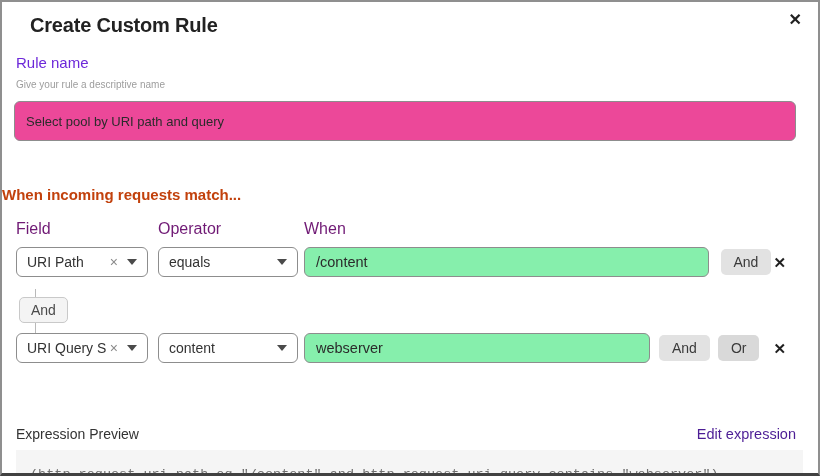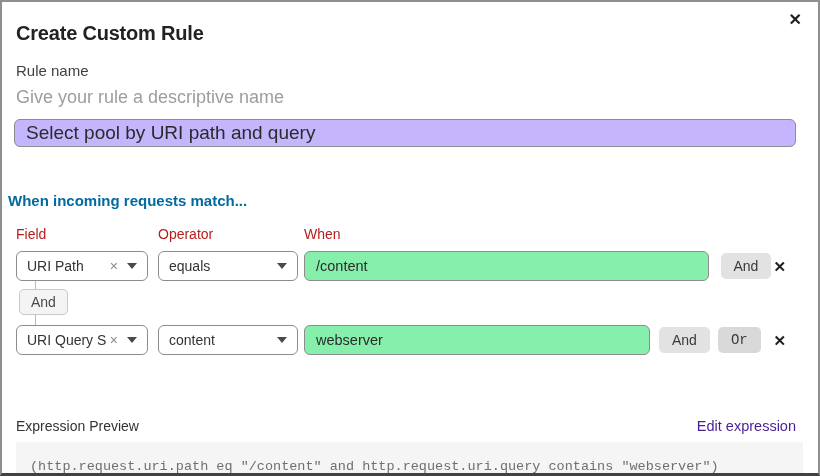--- a/index.html
+++ b/index.html
@@ -10,56 +10,56 @@
     width: 820px;
     height: 476px;
     background: #fff;
     border: 2px solid #8f8f8f;
     border-bottom: 3px solid #414141;
     position: relative;
     overflow: hidden;
   }
 
   
-  .dialog-header { padding: 20px 16px 0 14px; }
+  .dialog-header { padding: 12px 16px 0 14px; margin-left: 14px; }
   .dialog-title { font-size: 20px; font-weight: 700; color: #222; letter-spacing: -0.2px; }
   .close-btn {
     position: absolute; top: 6px; right: 12px;
     background: none; border: none; cursor: pointer;
     font-size: 16px; font-weight: 700; color: #222; line-height: 1;
     padding: 4px;
     font-family: "Liberation Sans", sans-serif;
   }
 
   
-  .rule-name-label { margin: 17px 14px 0; font-size: 15px; color: #404040; }
-  .rule-name-helper { margin: 8px 14px 0; font-size: 18px; color: #9d9d9d; }
+  .rule-name-label { margin: 17px 14px 0; font-size: 15px; color: #6d28d9; }
+  .rule-name-helper { margin: 8px 14px 0; font-size: 10px; color: #9d9d9d; }
   .rule-name-input {
     display: block;
     margin: 11px 22px 0 12px;
     width: calc(100% - 34px);
-    height: 28px;
+    height: 40px;
     border: 1px solid #8d8d8d;
     border-radius: 6px;
     padding: 0 11px;
-    font-size: 19px;
+    font-size: 13px;
     color: #2b2b2b;
     font-family: "Liberation Sans", sans-serif;
     outline: none;
-    background: #c4b5fd;
-  }
-
-  
-  .match-heading { margin: 45px 6px 0; font-size: 15px; font-weight: 700; color: #0369a1; }
-  .col-labels { display: flex; margin: 17px 30px 0 14px; font-size: 14px; color: #b91c1c; }
+    background: #ec4899;
+  }
+
+  
+  .match-heading { margin: 45px 0 0; font-size: 15px; font-weight: 700; color: #c2410c; }
+  .col-labels { display: flex; margin: 17px 30px 0 14px; font-size: 16px; color: #701a75; }
   .col-label-field { width: 142px; }
   .col-label-operator { width: 146px; }
   .col-label-value { flex: 1; }
 
-  .cond-row { display: flex; align-items: center; margin: 9px 30px 0 14px; }
+  .cond-row { display: flex; align-items: center; margin: 9px 30px 12px 14px; }
 
   .select-box {
     display: flex; align-items: center;
     height: 30px;
     border: 1px solid #8d8d8d;
     border-radius: 6px;
     background: #fff;
     padding: 0 10px;
     cursor: pointer;
     flex-shrink: 0;
@@ -95,21 +95,21 @@
     border: none;
     border-radius: 5px;
     background: #e2e2e2;
     color: #3a3a3a;
     font-size: 14px;
     padding: 0 13px;
     cursor: pointer;
     font-family: "Liberation Sans", sans-serif;
     flex-shrink: 0;
   }
-  .conj-btn.or { background: #d9d9d9; font-family: Liberation Mono, monospace; }
+  .conj-btn.or { background: #d9d9d9; }
   .row1-and { margin-left: 12px; }
   .row2-and { margin-left: 9px; }
   .row2-or { margin-left: 8px; }
 
   .del-btn {
     background: none; border: none; cursor: pointer;
     font-size: 15px; font-weight: 700; color: #1f1f1f; line-height: 1;
     margin-left: auto;
     padding: 2px;
     font-family: "Liberation Sans", sans-serif;

